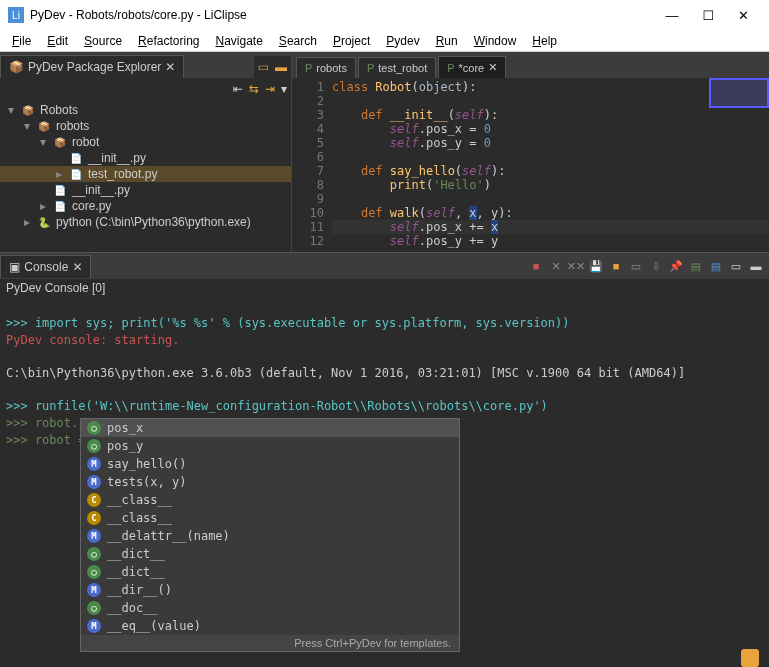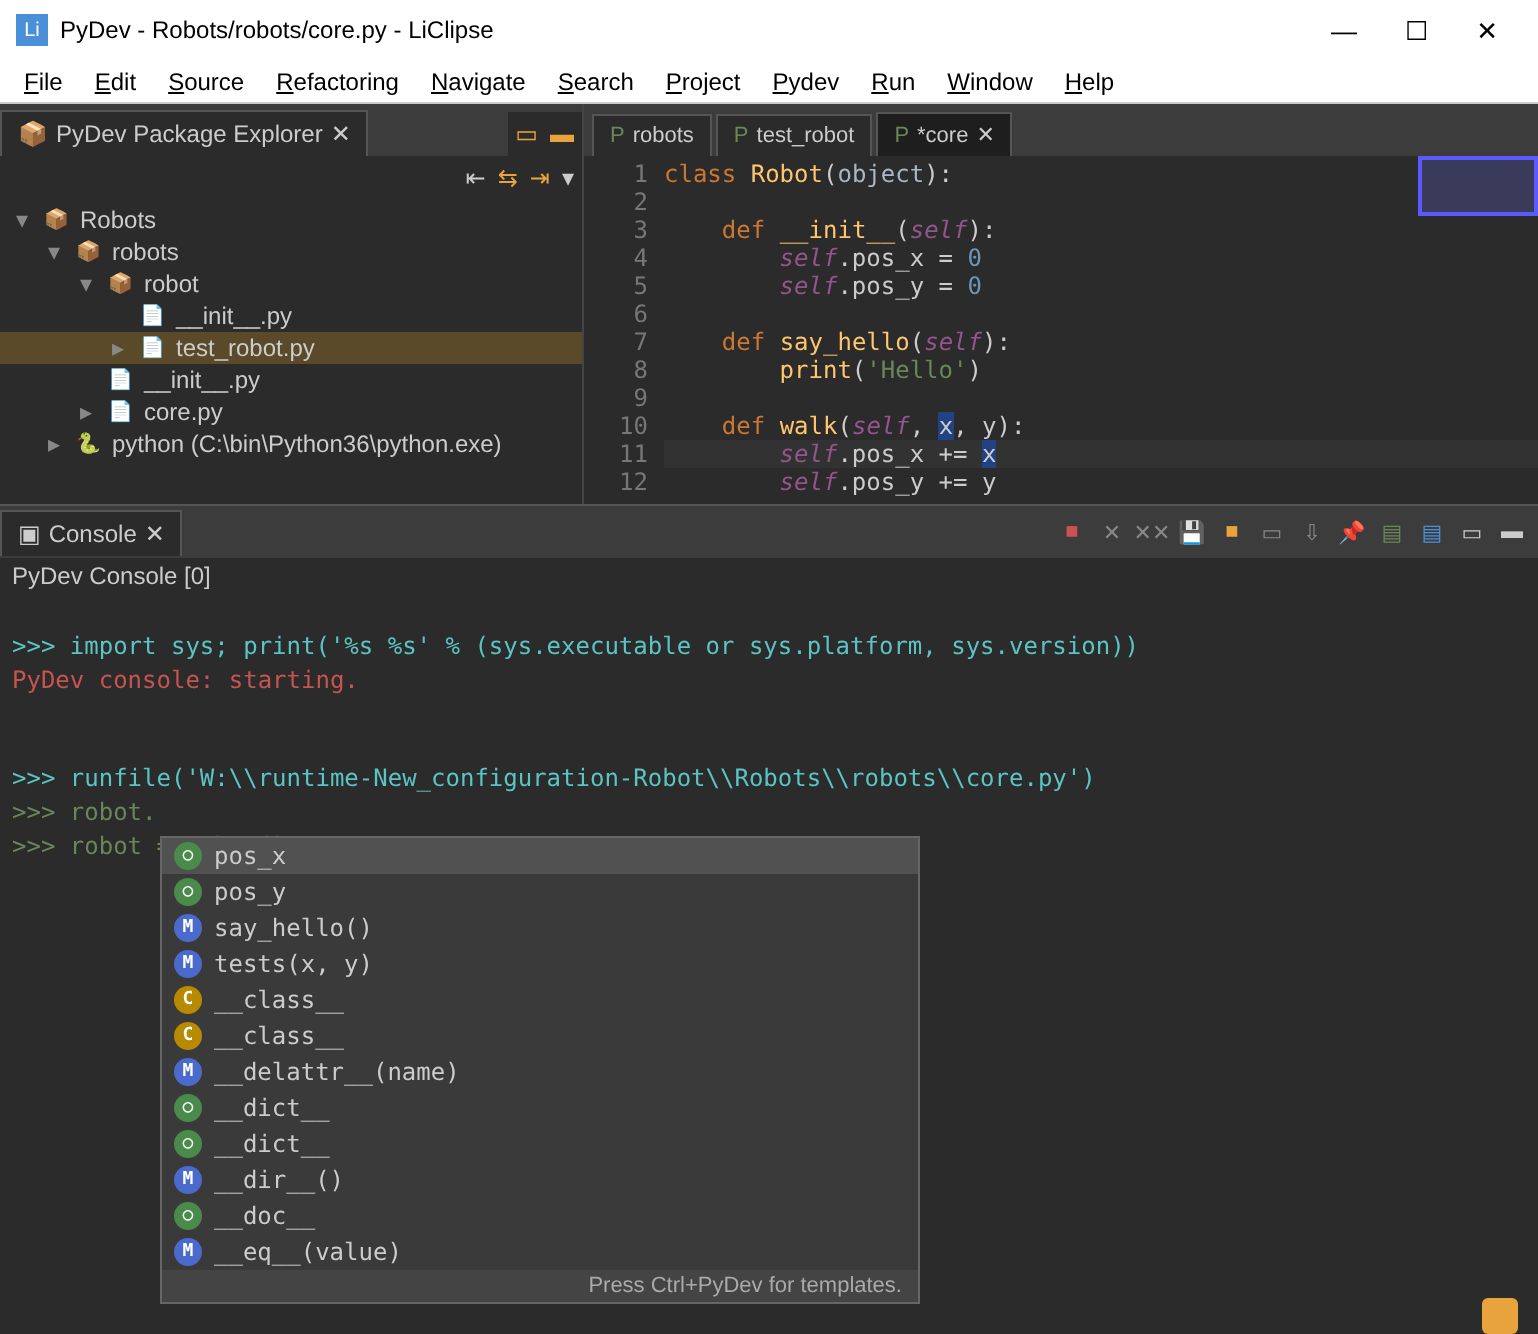--- a/index.html
+++ b/index.html
@@ -243,20 +243,21 @@
       <span style="color:#4a90d9">▤</span>
       <span style="color:#ccc">▭</span>
       <span style="color:#ccc">▬</span>
     </div>
   </div>
   <div class="console-header">PyDev Console [0]</div>
   <div class="console-body" id="console-body">
       <div class="cyan">&gt;&gt;&gt; import sys; print('%s %s' % (sys.executable or sys.platform, sys.version))</div>
       <div class="red">PyDev console: starting.</div>
       <div class="">&nbsp;</div>
+      <div class="">C:\bin\Python36\python.exe 3.6.0b3 (default, Nov  1 2016, 03:21:01) [MSC v.1900 64 bit (AMD64)]</div>
       <div class="cyan">&gt;&gt;&gt; runfile('W:\\runtime-New_configuration-Robot\\Robots\\robots\\core.py')</div>
       <div class="green">&gt;&gt;&gt; robot.</div>
       <div class="green">&gt;&gt;&gt; robot = Robot()</div>
     </div>
 </div>
 
 <div class="popup">
   <div class="popup-list" id="popup-list">
       <div class="popup-item selected">
         <span class="badge badge-attr">○</span>

